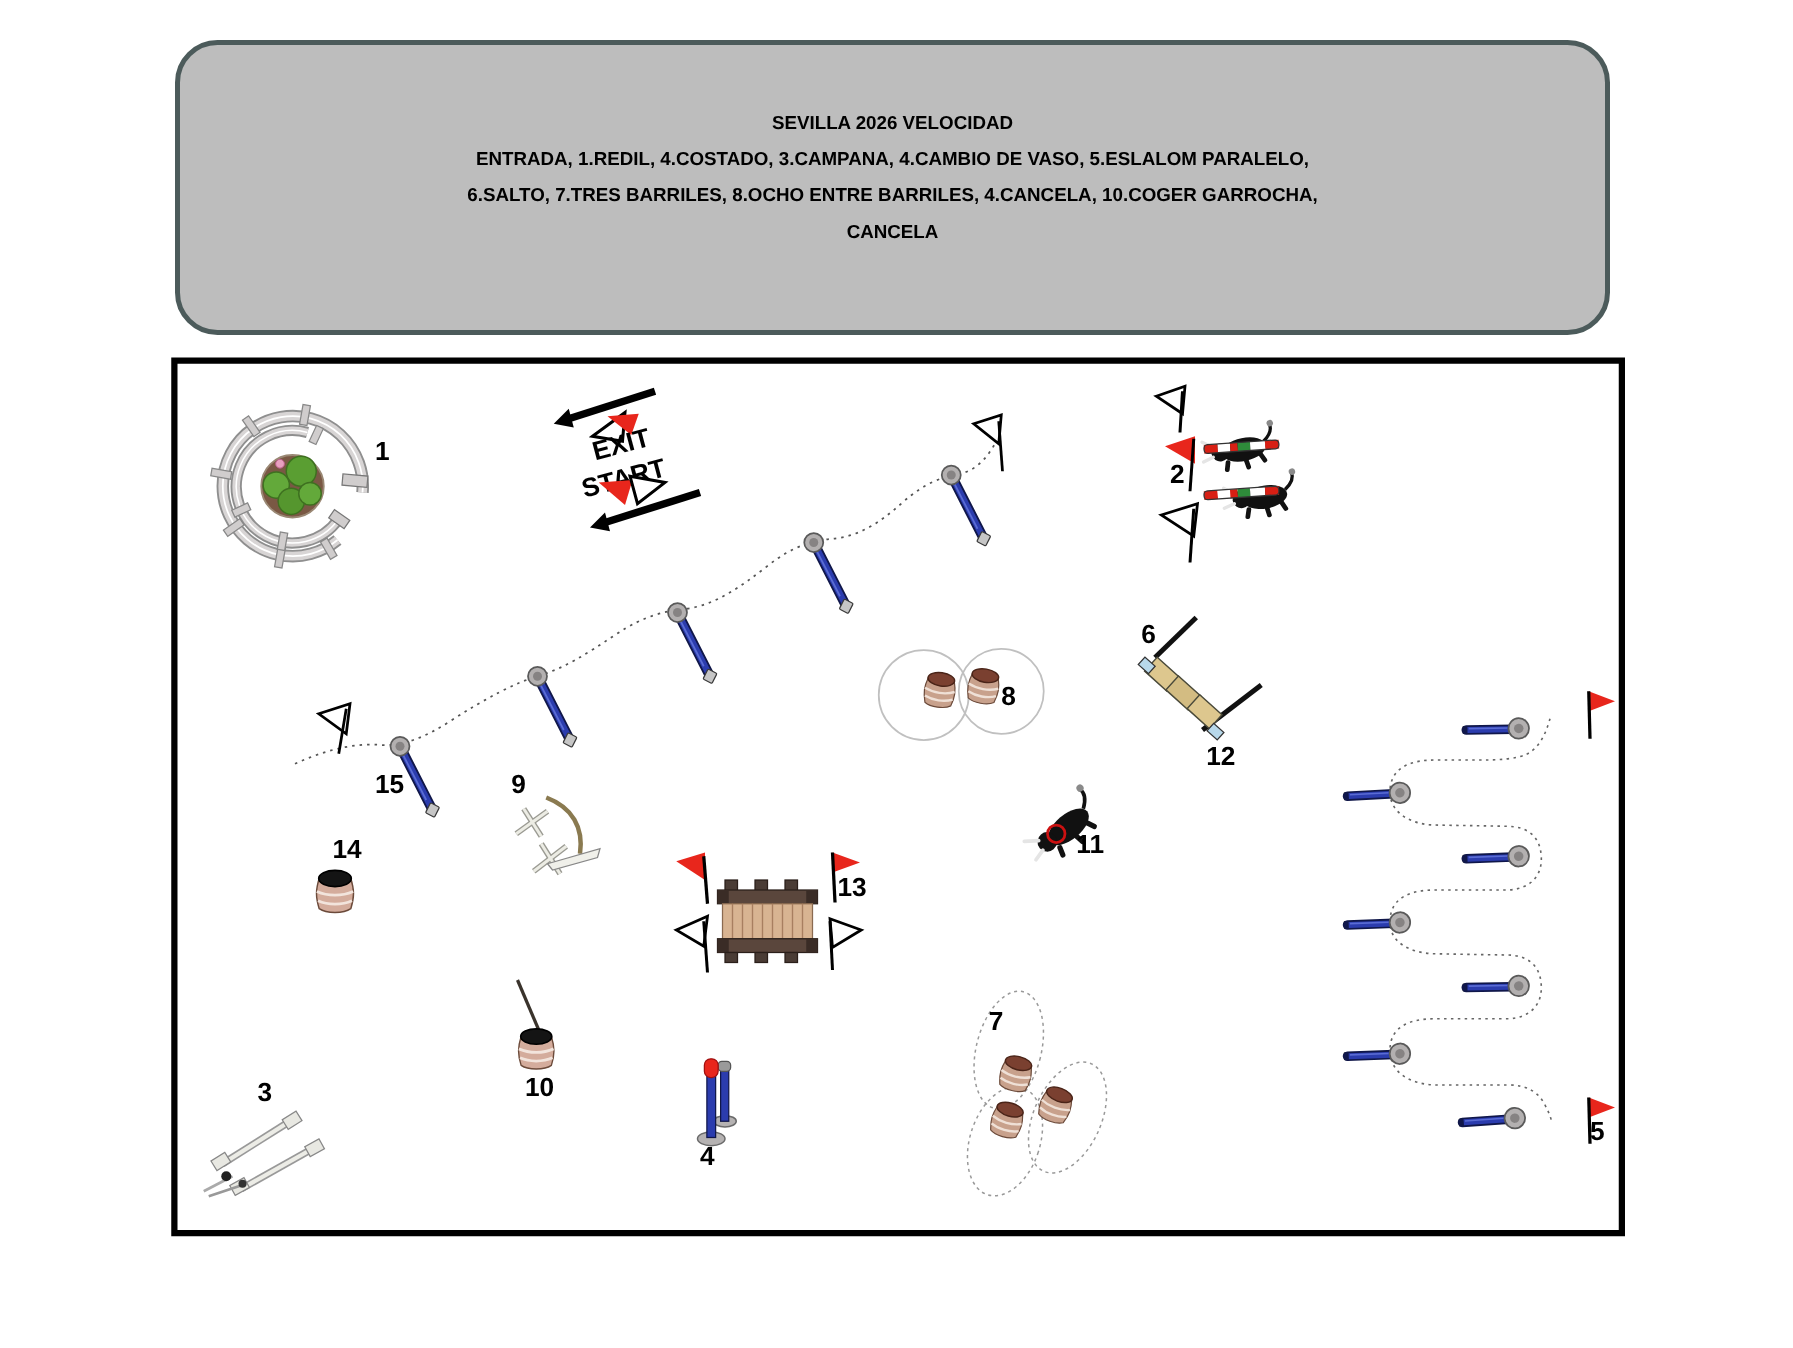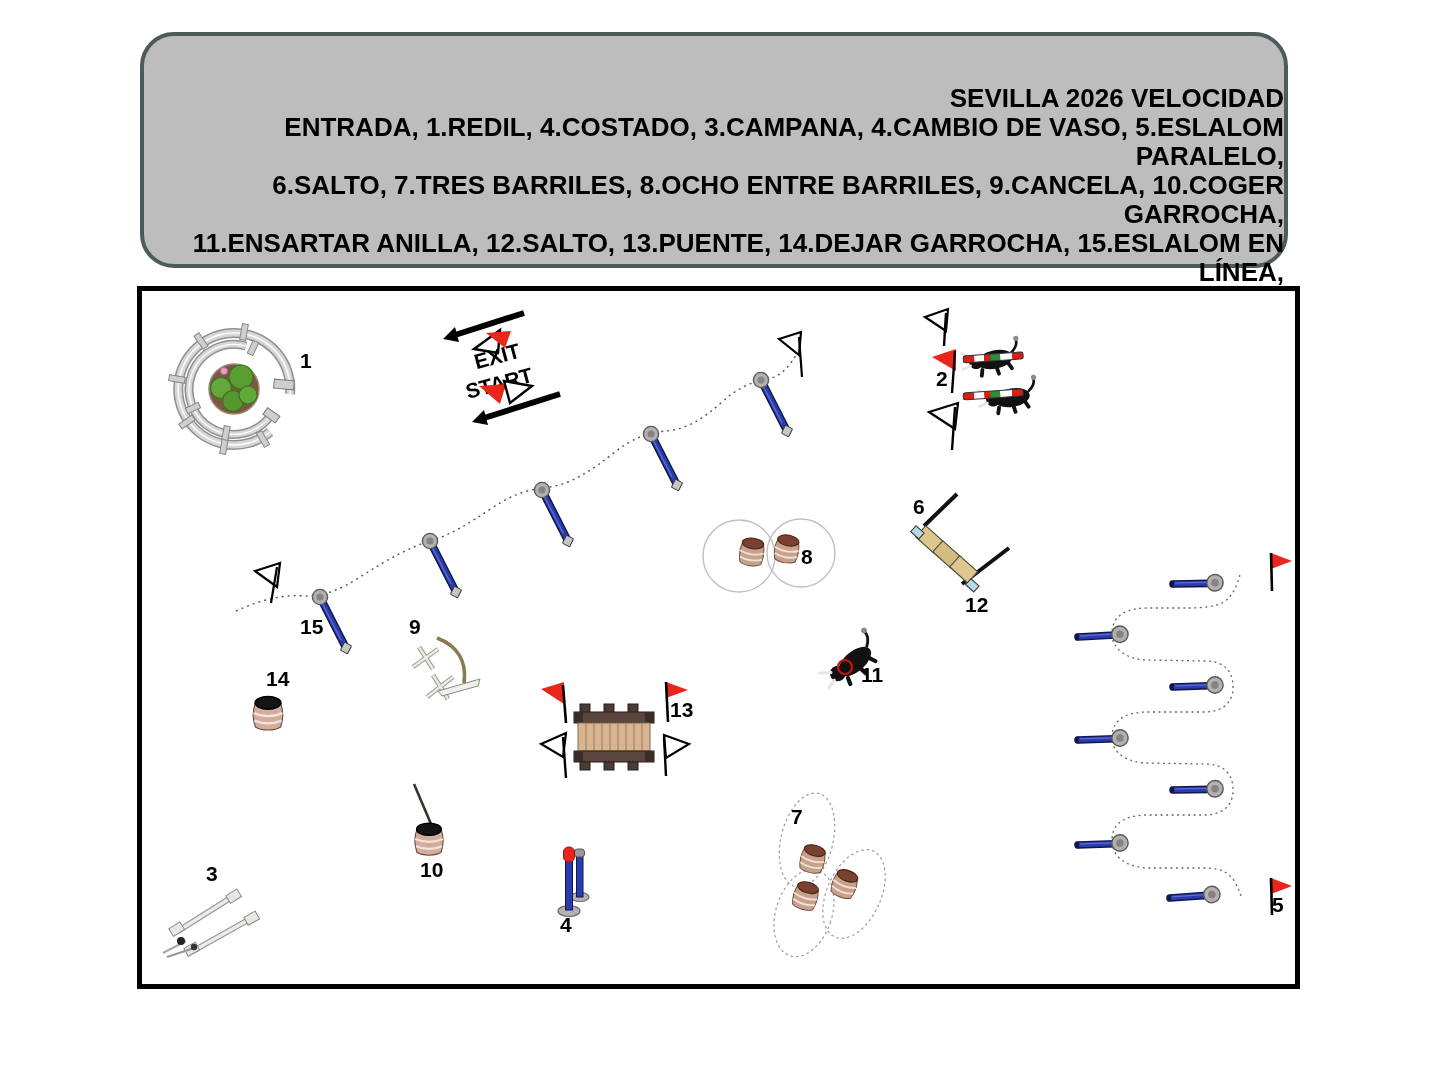--- a/index.html
+++ b/index.html
@@ -3,39 +3,38 @@
 <meta charset="utf-8">
 <style>
   html,body{margin:0;padding:0;}
   body{
     width:1434px;height:1078px;position:relative;background:#ffffff;
     font-family:"Liberation Sans",sans-serif;color:#000;
   }
   .header{
     position:absolute;left:140px;top:32px;width:1148px;height:236px;
     box-sizing:border-box;border:4px solid #4c5b5b;border-radius:34px;
-    background:#bdbdbd;text-align:right;padding-top:48px;
-    font-weight:bold;font-size:26px;line-height:29px;
+    background:#bdbdbd;text-align:center;padding-top:48px;
+    font-weight:bold;font-size:15px;line-height:29px;
   }
   .arena{
     position:absolute;left:137px;top:286px;width:1163px;height:703px;
     box-sizing:border-box;border:5px solid #000;background:#fff;
   }
   .arena svg{position:absolute;left:0;top:0;width:1153px;height:693px;display:block;}
   .num{font-family:"Liberation Sans",sans-serif;font-weight:bold;font-size:21px;fill:#000;}
   .dirtxt{font-family:"Liberation Sans",sans-serif;font-weight:bold;font-size:21px;fill:#000;}
 </style>
 </head>
 <body>
 
 <div class="header">
   <div>SEVILLA 2026 VELOCIDAD</div>
   <div>ENTRADA, 1.REDIL, 4.COSTADO, 3.CAMPANA, 4.CAMBIO DE VASO, 5.ESLALOM PARALELO,</div>
-  <div>6.SALTO, 7.TRES BARRILES, 8.OCHO ENTRE BARRILES, 9.CANCELA, 10.COGER GARROCHA,</div>
-  <div>11.ENSARTAR ANILLA, 12.SALTO, 13.PUENTE, 14.DEJAR GARROCHA, 15.ESLALOM EN LÍNEA,</div>
+  <div>6.SALTO, 7.TRES BARRILES, 8.OCHO ENTRE BARRILES, 4.CANCELA, 10.COGER GARROCHA,</div>
   <div>CANCELA</div>
 </div>
 
 <div class="arena">
 <svg viewBox="142 291 1153 693" xmlns="http://www.w3.org/2000/svg">
   <defs>
     <symbol id="sym-barrel-brown" overflow="visible">
       <path d="M -11 -8 C -13.5 0 -13.5 5 -11 13 C -6 16.5 6 16.5 11 13 C 13.5 5 13.5 0 11 -8 Z" fill="#c8a18c" stroke="#6b4a3a" stroke-width="1"></path>
       <path d="M -12.6 1 C -5 4.4 5 4.4 12.6 1" fill="none" stroke="#efe0d6" stroke-width="2"></path>
       <path d="M -11.8 7.5 C -5 10.6 5 10.6 11.8 7.5" fill="none" stroke="#efe0d6" stroke-width="2"></path>

